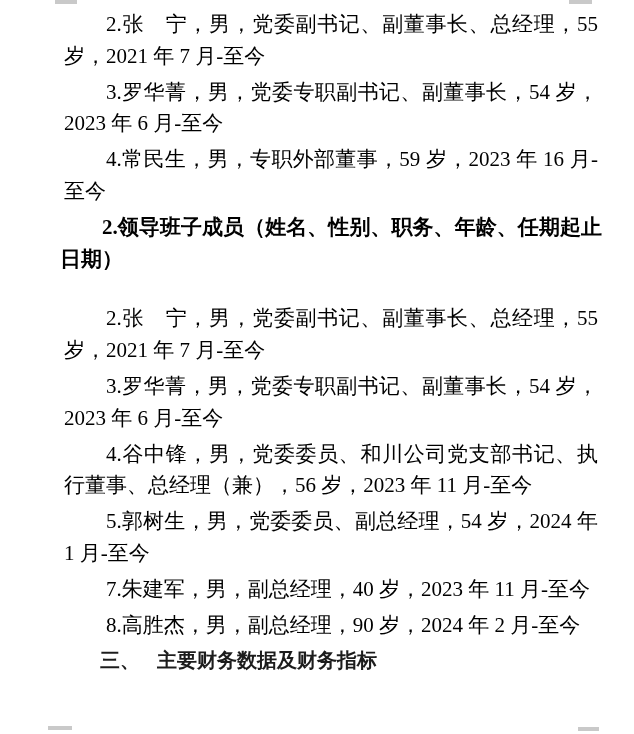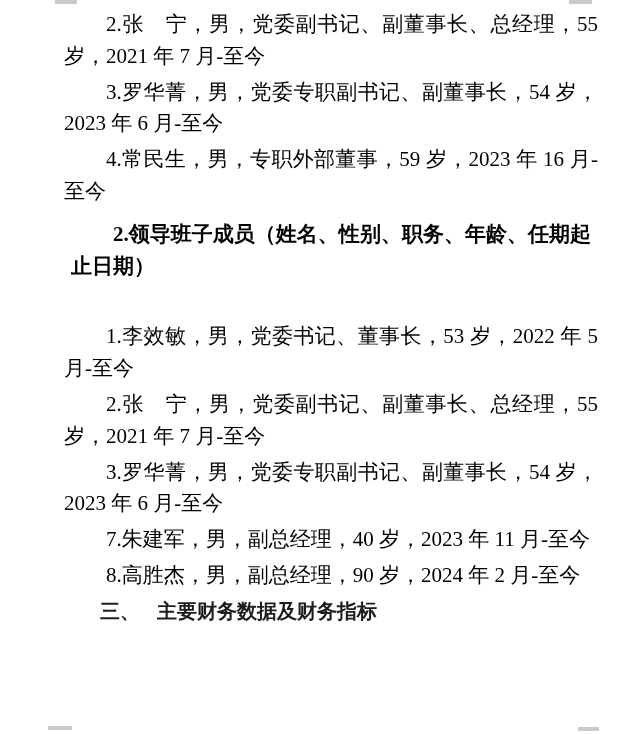--- a/index.html
+++ b/index.html
@@ -20,21 +20,21 @@
     font-size: 21px;
     line-height: 31.8px;
     text-align: justify;
     text-justify: inter-ideograph;
   }
   .para {
     margin: 4px;
     text-indent: 2em;
   }
   .heading-serif {
-    margin: 11px;
+    margin: 0;
     text-indent: 2em;
     font-weight: bold;
   }
   .spacer-line {
     height: 24px;
   }
   .heading-sans {
     margin: 0;
     text-indent: 2em;
     font-family: "Liberation Sans", "DejaVu Sans", sans-serif;
@@ -65,23 +65,24 @@
   <div class="content">
 
     <p class="para">2.张　宁，男，党委副书记、副董事长、总经理，55 岁，2021 年 7 月-至今</p>
     <p class="para">3.罗华菁，男，党委专职副书记、副董事长，54 岁，2023 年 6 月-至今</p>
     <p class="para">4.常民生，男，专职外部董事，59 岁，2023 年 16 月-至今</p>
 
     <p class="heading-serif">2.领导班子成员（姓名、性别、职务、年龄、任期起止日期）</p>
 
     <div class="spacer-line"></div>
 
-    <p class="para">1.李效敏，男，党委书记、董事长，53 岁，2022 年 5 月-至今</p>
     <p class="para">2.张　宁，男，党委副书记、副董事长、总经理，55 岁，2021 年 7 月-至今</p>
     <p class="para">3.罗华菁，男，党委专职副书记、副董事长，54 岁，2023 年 6 月-至今</p>
+    <p class="para">4.谷中锋，男，党委委员、和川公司党支部书记、执行董事、总经理（兼），56 岁，2023 年 11 月-至今</p>
+    <p class="para">5.郭树生，男，党委委员、副总经理，54 岁，2024 年 1 月-至今</p>
     <p class="para">7.朱建军，男，副总经理，40 岁，2023 年 11 月-至今</p>
     <p class="para">8.高胜杰，男，副总经理，90 岁，2024 年 2 月-至今</p>
 
     <p class="heading-sans">
       <span class="hs-prefix">三、</span><span>主要财务数据及财务指标</span>
     </p>
 
   </div>
 </div>
 

